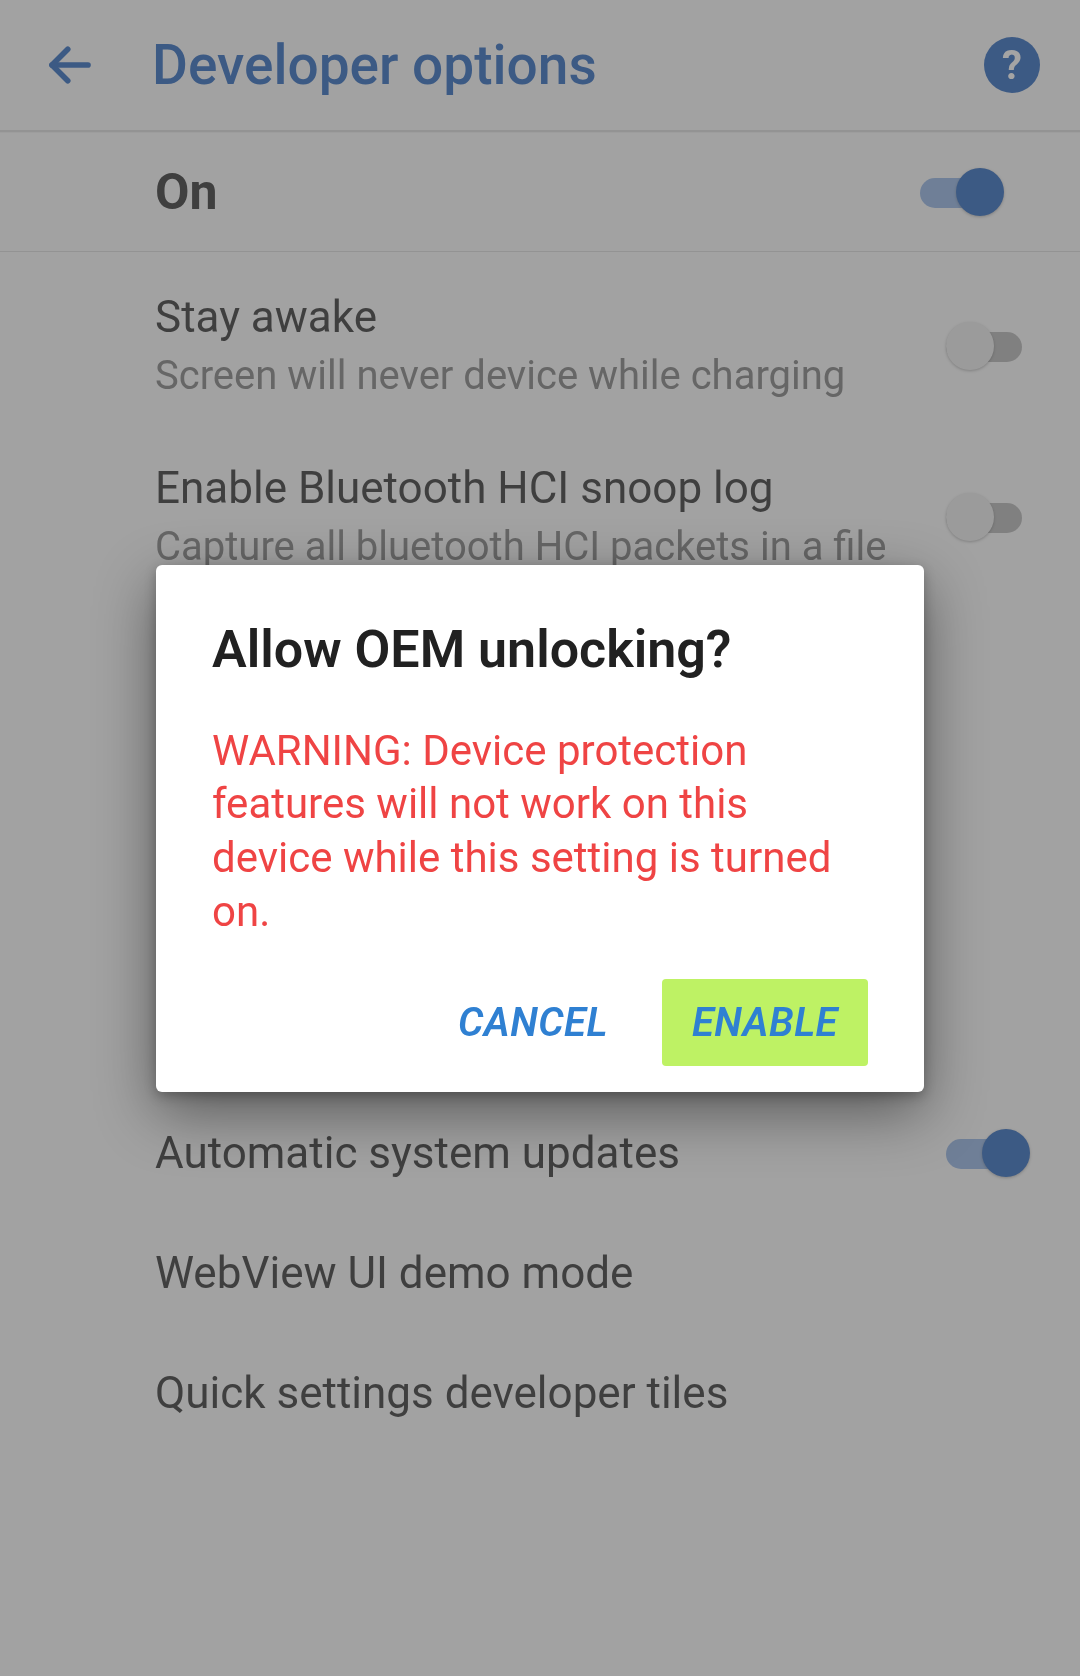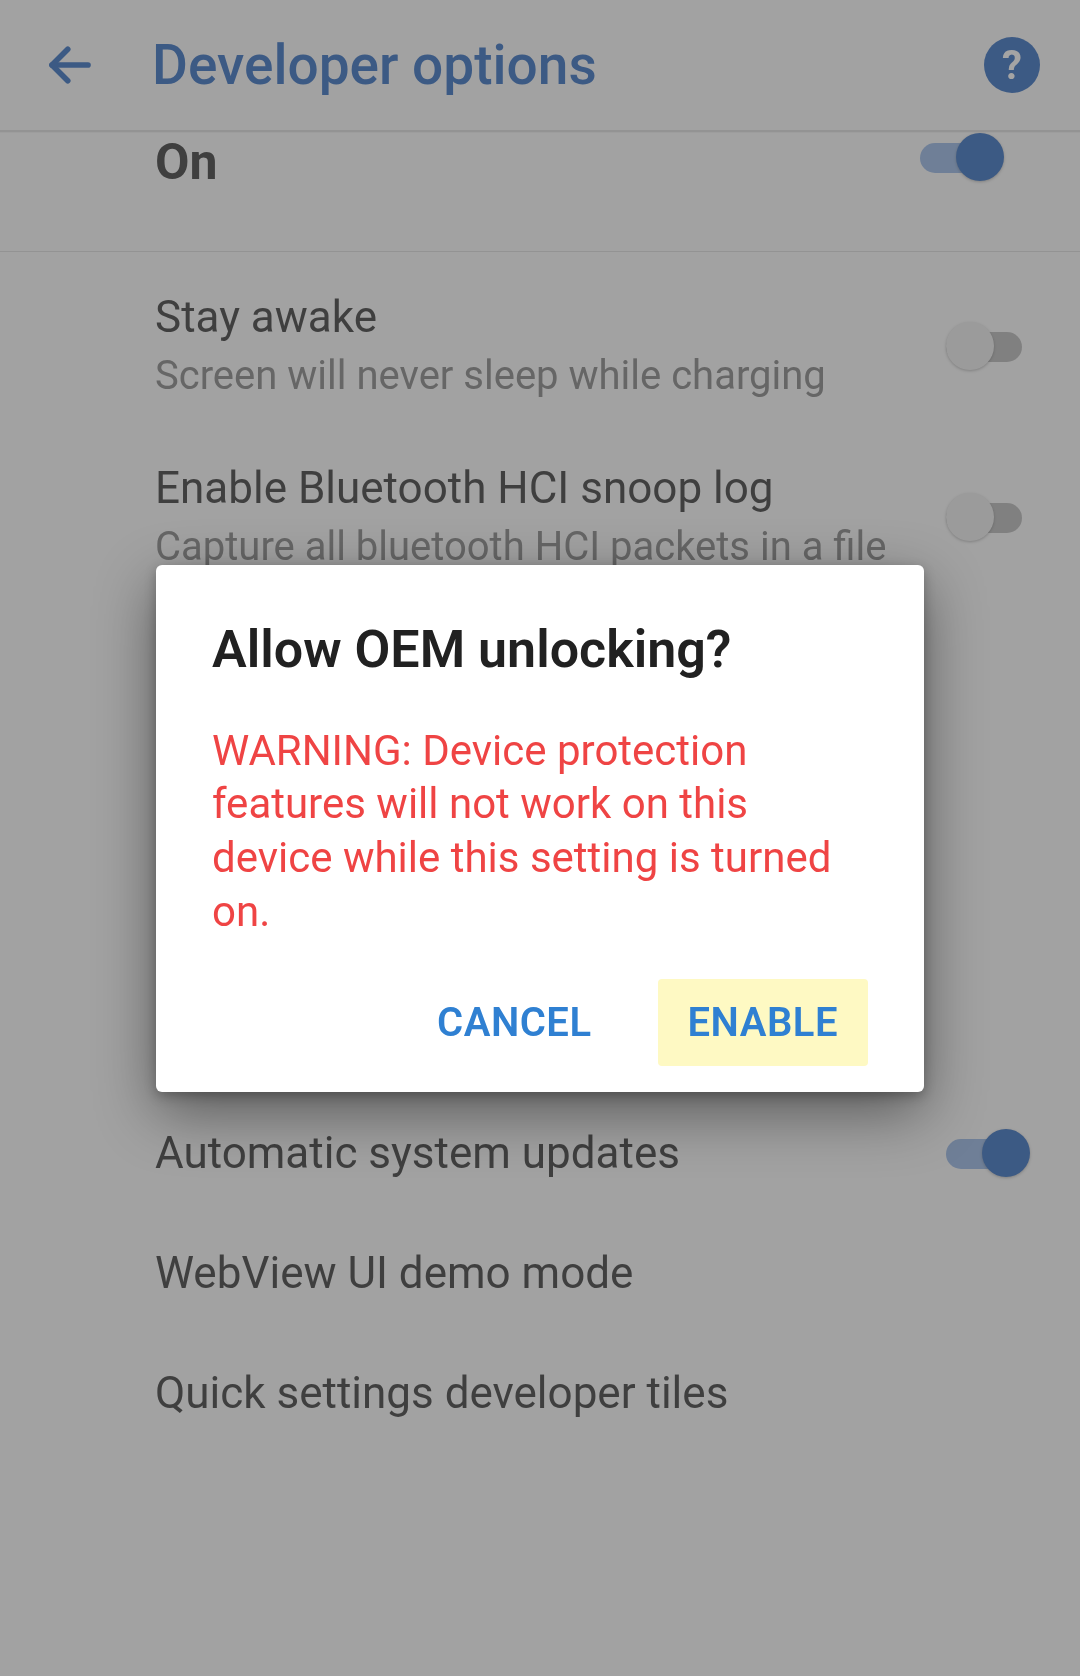--- a/index.html
+++ b/index.html
@@ -43,21 +43,21 @@
     border-radius: 50%;
     background: #1a5bb8;
     color: #fff;
     display: flex; align-items: center; justify-content: center;
     font-size: 40px; font-weight: 700;
   }
   .divider { height: 2px; background: #dadada; }
 
   
   .master-row {
-    display:flex; height: 120px;
+    display:flex; align-items:center; height: 120px;
     padding: 0 76px 0 155px;
     border-top: 1px solid #f0f0f0;
     border-bottom: 1px solid #dadada;
     gap: 40px;
   }
   .master-label {
     flex:1; font-size: 50px; font-weight: 700; color:#212121;
   }
 
   
@@ -107,33 +107,34 @@
     top: -10px;
   }
   .dialog-title {
     font-size: 52px; font-weight: 600; color:#212121;
     margin-bottom: 44px;
   }
   .dialog-body {
     font-size: 42px; color:#ef4444; line-height: 1.28;
   }
   .dialog-actions {
-    display:flex; justify-content:flex-end; gap: 36px;
+    display:flex; justify-content:flex-end; gap: 24px;
     margin-top: 40px;
+    font-style: italic;
   }
   .dlg-btn {
     font-size: 40px; font-weight: 600;
     letter-spacing: 0.5px;
     color:#2f80d2;
     padding: 20px 30px;
     border-radius: 4px;
     text-transform: uppercase;
     cursor: pointer;
   }
-  .dlg-btn.primary { background:#fef9c3; }
+  .dlg-btn.primary { background:#bef264; }
 
   svg { display:block; }
 </style>
 </head>
 <body>
 
 <div class="screen">
 
   <div class="appbar">
     <div class="back-btn">
@@ -157,21 +158,21 @@
       <div class="track"></div>
       <div class="thumb"></div>
     </div>
   </div>
 
   <div class="list">
 
     <div class="item">
       <div class="text">
         <div class="title">Stay awake</div>
-        <div class="subtitle">Screen will never sleep while charging</div>
+        <div class="subtitle">Screen will never device while charging</div>
       </div>
       <div class="switch">
         <div class="track"></div>
         <div class="thumb"></div>
       </div>
     </div>
 
     <div class="item">
       <div class="text">
         <div class="title">Enable Bluetooth HCI snoop log</div>

